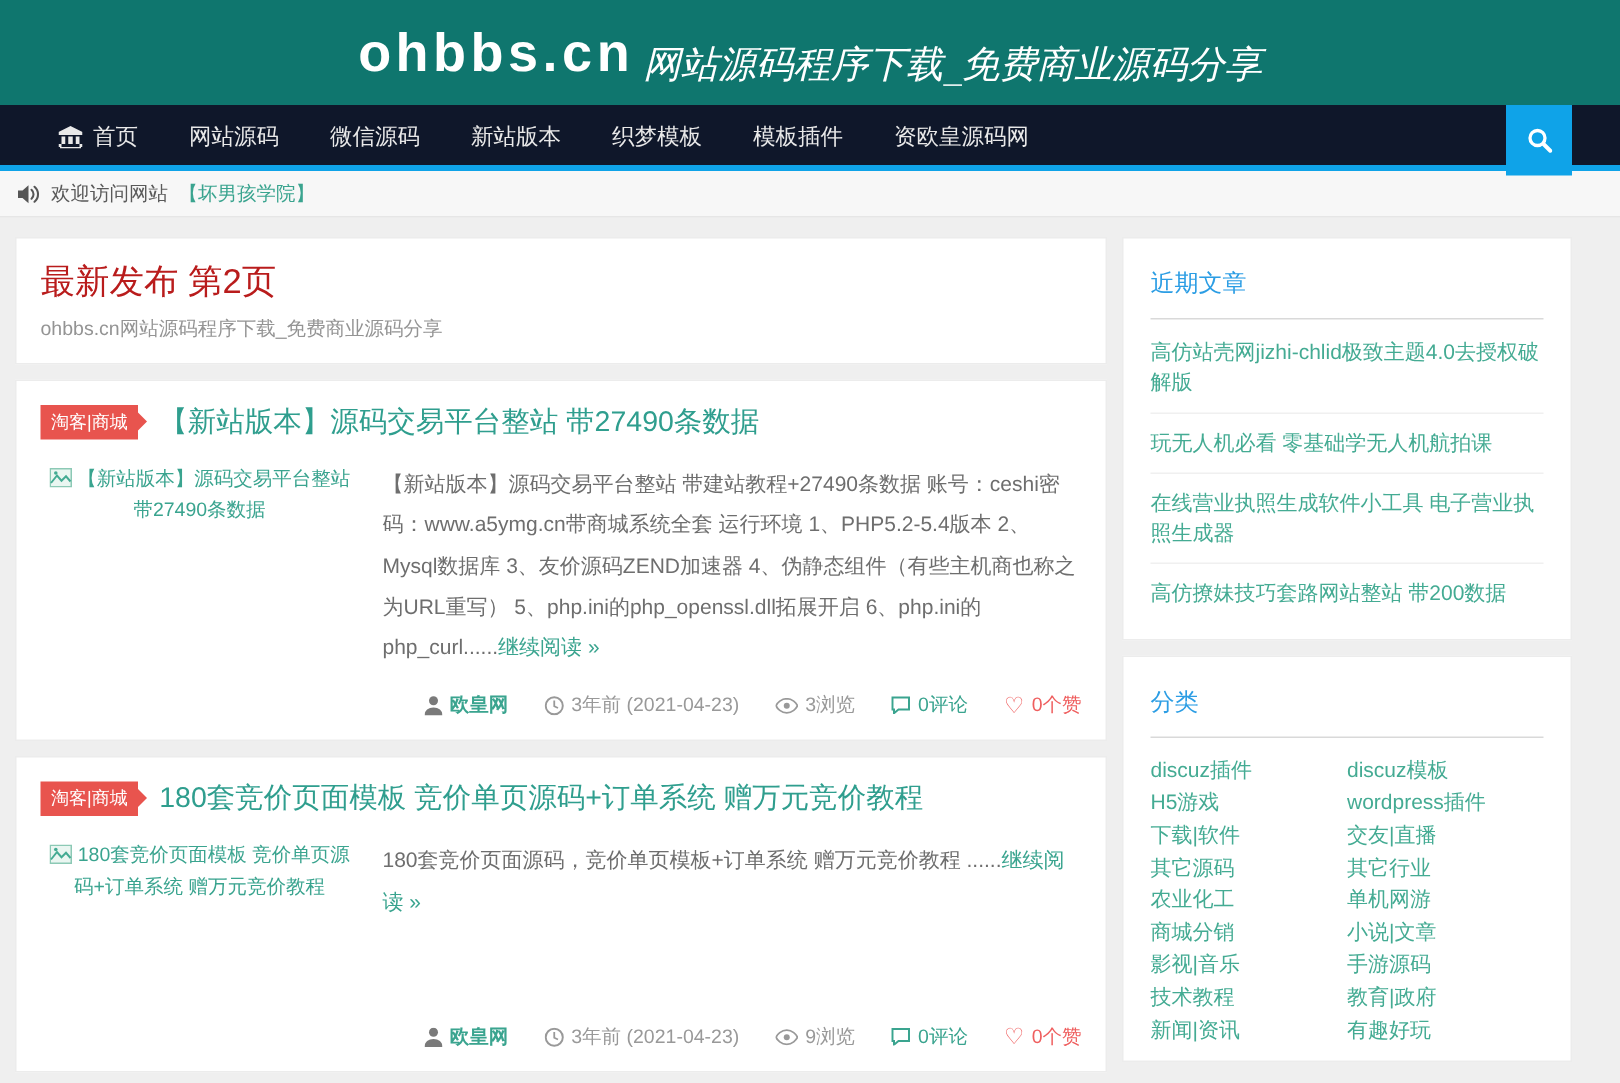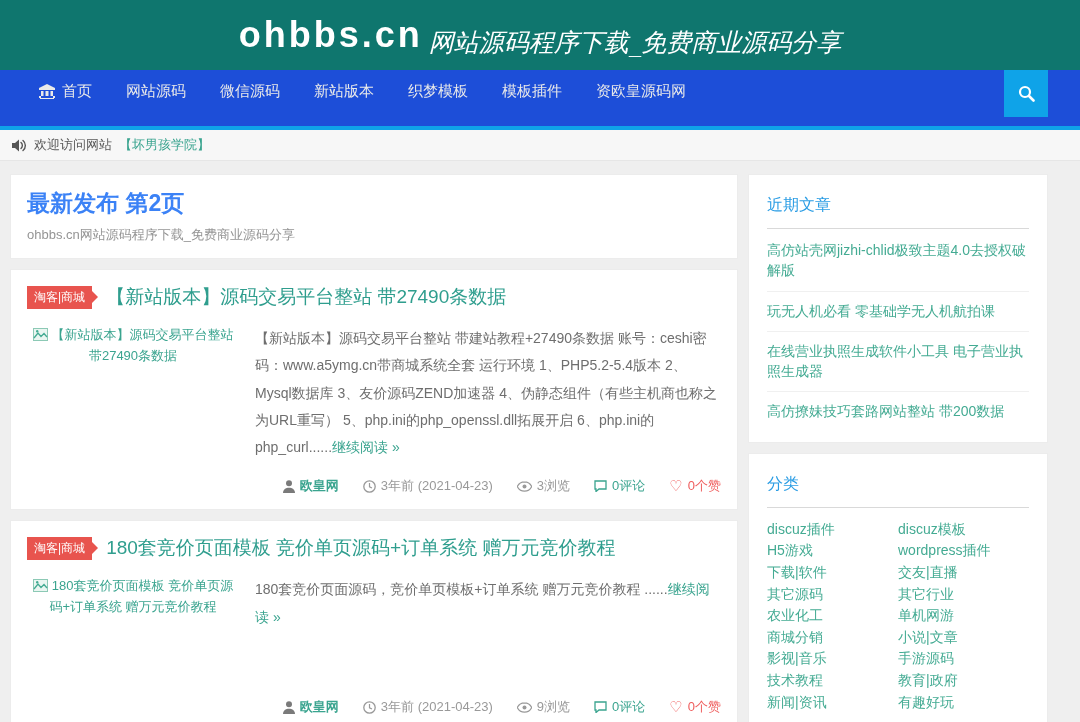--- a/index.html
+++ b/index.html
@@ -6,42 +6,42 @@
   html,body { width:1080px; height:722px; overflow:hidden; background:#efefef;
     font-family:"Liberation Sans","DejaVu Sans",sans-serif; }
 
   
   .site-header { height:70px; background:#0f766e; display:flex; align-items:center; justify-content:center; }
   .logo { color:#fff; font-size:36px; font-weight:bold; letter-spacing:3px; }
   .tagline { color:#fff; font-size:25px; margin-left:6px; padding-top:14px;
     font-family:"DejaVu Serif","Liberation Serif",serif; font-style:italic; }
 
   
-  .nav { position:relative; height:60px; background:#1d4ed8; border-bottom:4px solid #0fa3e8; }
+  .nav { position:relative; height:44px; background:#0f172a; border-bottom:4px solid #0fa3e8; }
   .nav-inner { display:flex; align-items:stretch; height:43px; padding-left:22px; }
   .nav-item { display:flex; align-items:center; gap:7px; padding:0 17px; color:#e9e9e9;
     font-size:15px; cursor:pointer; }
   .nav-item svg { display:block; }
   .search-btn { position:absolute; right:32px; top:0; width:44px; height:47px; background:#0fa3e8;
     display:flex; align-items:center; justify-content:center; cursor:pointer; }
 
   
   .notice { height:31px; background:#f7f7f7; border-bottom:1px solid #e6e6e6;
     display:flex; align-items:center; padding-left:12px; font-size:13px; color:#5a5a5a; gap:7px; }
   .notice .hl { color:#3aa48f; }
 
   
   .layout { display:flex; gap:10px; padding:13px 32px 0 10px; align-items:flex-start; }
   .main-col { width:728px; flex:none; }
   .side-col { width:300px; flex:none; }
   .card { background:#fff; border:1px solid #ececec; margin-bottom:10px; }
 
   
   .page-head { padding:13px 16px 14px; }
-  .page-title { font-size:23px; color:#3b82f6; font-weight:700; }
+  .page-title { font-size:23px; color:#b91c1c; font-weight:400; }
   .page-sub { font-size:13px; color:#949494; margin-top:7px; }
 
   
   .article { padding:14px 16px 14px; }
   .a-title-row { display:flex; align-items:center; margin-bottom:15px; }
   .tag { position:relative; flex:none; background:#e8544e; color:#fff; font-size:12px;
     padding:3px 7px; margin-right:14px; cursor:pointer; }
   .tag::after { content:""; position:absolute; right:-6px; top:50%; margin-top:-6px;
     border-left:6px solid #e8544e; border-top:6px solid transparent; border-bottom:6px solid transparent; }
   .a-title { font-size:19px; color:#2f9e8e; font-weight:400; cursor:pointer; }

